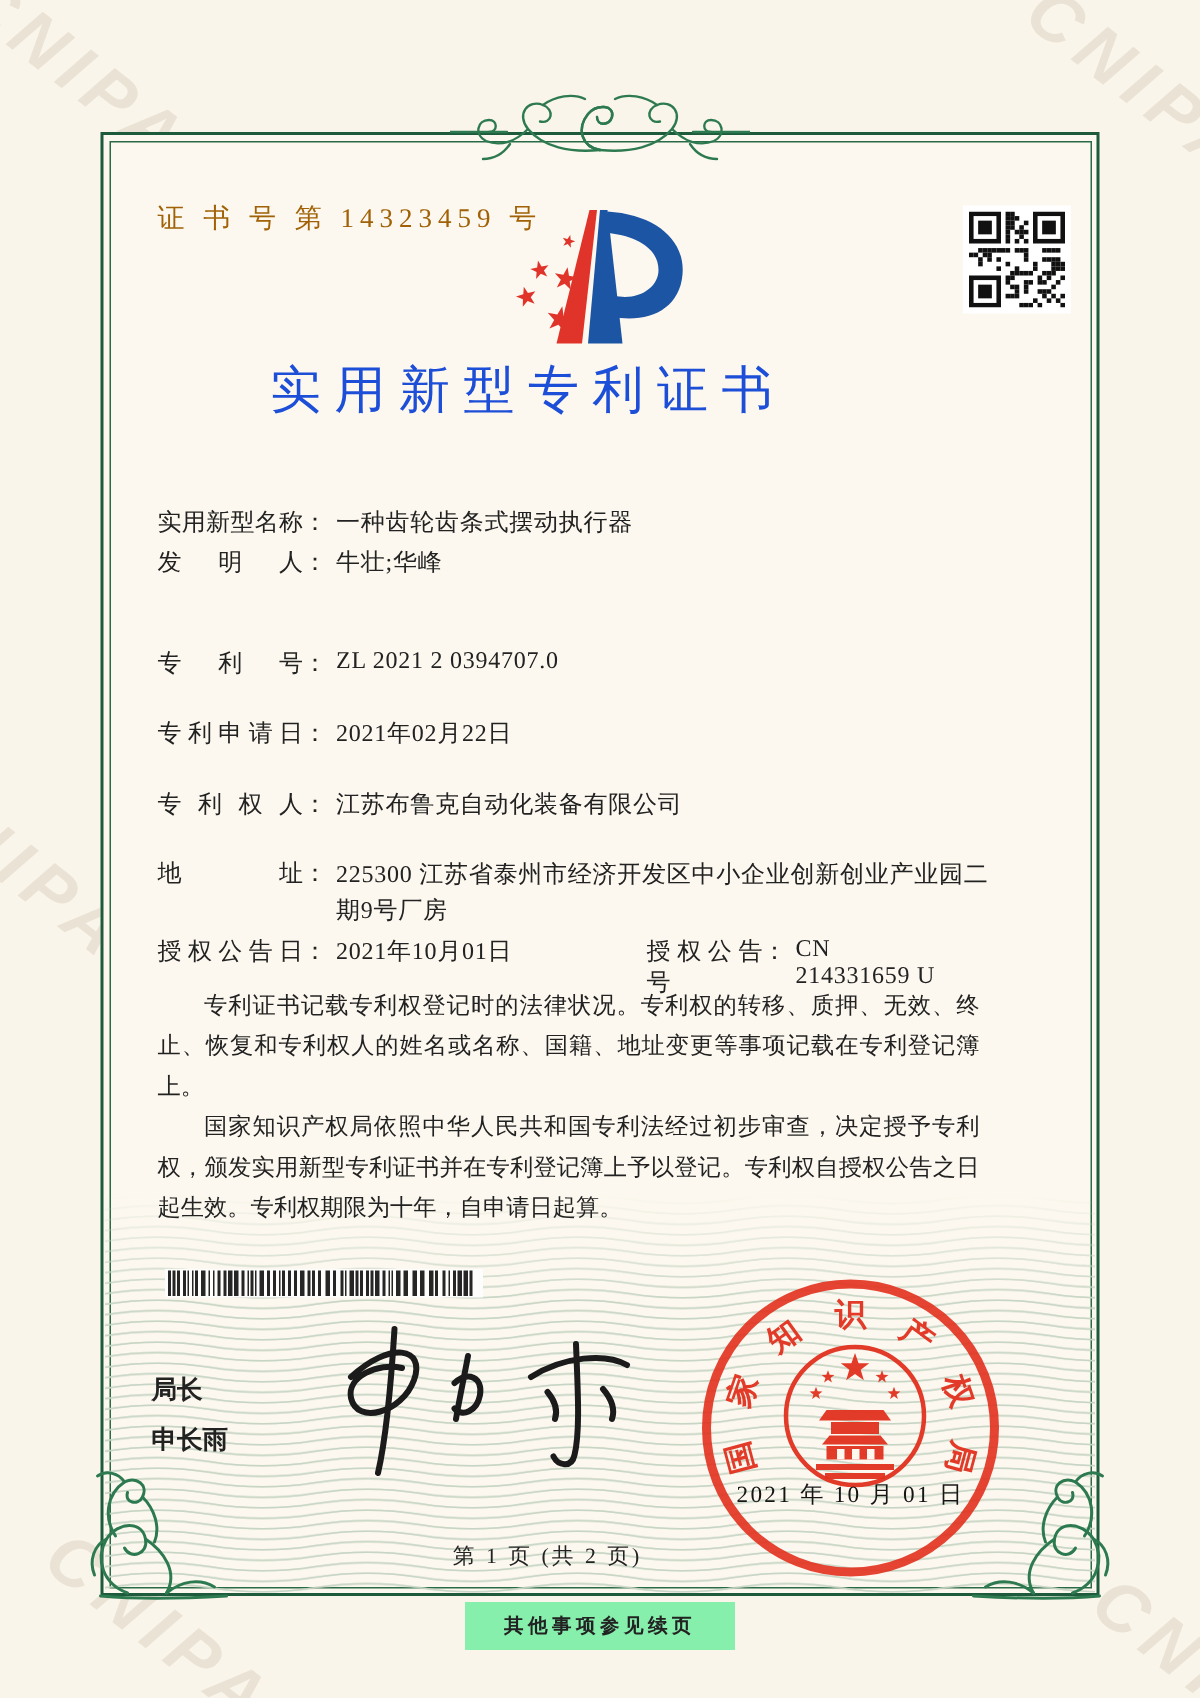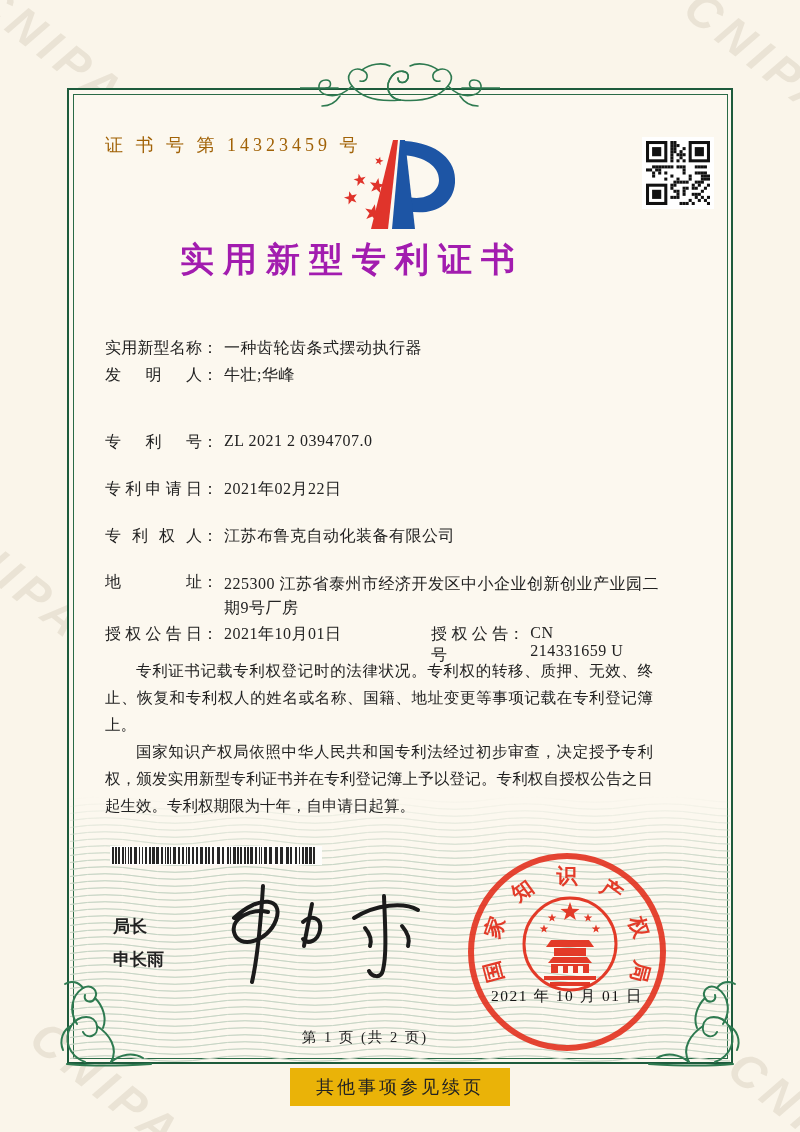--- a/index.html
+++ b/index.html
@@ -30,42 +30,42 @@
   
   .cert-no {
     position:absolute; left:105px; top:133px; font-size:18px;
     letter-spacing:4px; color:#a16207;
   }
   .logo { position:absolute; left:337px; top:128px; width:126px; height:110px; }
   .qr { position:absolute; left:642px; top:137px; width:72px; height:72px; background:#fff; padding:4px; }
   .qr svg { display:block; width:64px; height:64px; }
   .doc-title {
     position:absolute; left:0; top:237px; width:704px; text-align:center;
-    font-size:34px; font-weight:bold; letter-spacing:9px; color:#a21caf;
+    font-size:34px; font-weight:normal; letter-spacing:9px; color:#1d4ed8;
   }
   
   .frow { position:absolute; left:105px; display:flex; font-size:16px; color:#222; }
   .flabel { display:inline-block; width:97px; text-align:justify; text-align-last:justify; font-weight:500; }
   .fcolon { font-weight:500; }
   .fvalue { margin-left:6px; font-weight:500; letter-spacing:0.5px; }
   .fvalue.wrap { width:438px; line-height:24px; }
   .pair2 { position:absolute; left:315px; top:0; display:flex;margin-left:11px; }
   
   .bodytext {
     position:absolute; left:105px; top:657px; width:548px;
     font-size:15.5px; line-height:27px; text-align:justify; color:#222;
   }
   .bodytext p { text-indent:2em; }
   
   .waves { position:absolute; left:70px; top:796px; width:660px; height:266px;
     -webkit-mask-image:linear-gradient(to bottom,transparent 0,#000 70px);
     mask-image:linear-gradient(to bottom,transparent 0,#000 70px); }
   .barcode { position:absolute; left:110px; top:846px; width:212px; height:19px; background:#fdfdfb; }
   .signer {
-    position:absolute; left:113px; top:910px;
+    position:absolute; left:101px; top:910px;
     font-family:"Liberation Sans","DejaVu Sans",sans-serif;
     font-size:17px; font-weight:600; color:#222; line-height:33px;
   }
   .signature { position:absolute; left:208px; top:876px; width:225px; height:112px; }
   
   .seal {
     position:absolute; left:468px; top:853px; width:198px; height:198px;
     border:6px solid rgba(226,48,29,0.9); border-radius:50%;
   }
   .seal-char {
@@ -77,22 +77,22 @@
     position:absolute; left:50%; top:127px; transform:translateX(-50%);
     white-space:nowrap; color:#151515; font-size:15.5px; letter-spacing:1.5px; font-weight:500;
   }
   
   .page-num {
     position:absolute; left:0; top:1028px; width:730px; text-align:center;
     font-size:14.5px; letter-spacing:2px; color:#222;
   }
   .cont-note {
     position:absolute; left:50%; top:1068px; transform:translateX(-50%);
-    background:#eab308; padding:7px 26px; font-size:18px; letter-spacing:3px;
-    color:#222; font-weight:400; white-space:nowrap;
+    background:#86efac; padding:7px 26px; font-size:13px; letter-spacing:3px;
+    color:#222; font-weight:700; white-space:nowrap;
   }
 </style>
 </head>
 <body>
 
 <span class="wm" style="left:-38px;top:18px">CNIPA</span>
 <span class="wm" style="left:160px;top:145px">CNIPA</span>
 <span class="wm" style="left:672px;top:28px">CNIPA</span>
 <span class="wm" style="left:462px;top:378px">CNIPA</span>
 <span class="wm" style="left:-78px;top:548px">CNIPA</span>

